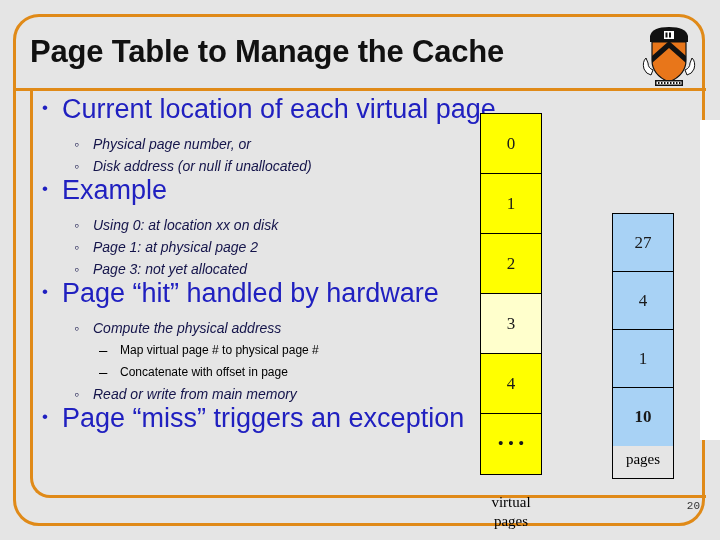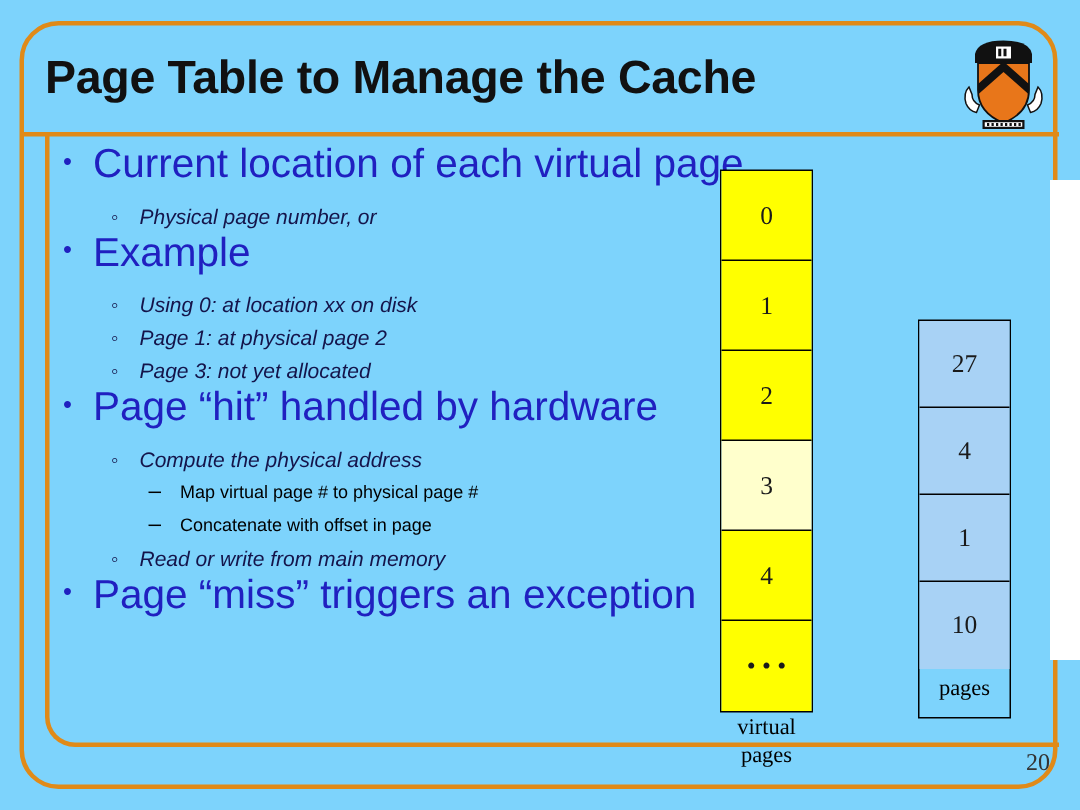--- a/index.html
+++ b/index.html
@@ -11,21 +11,21 @@
     width: 720px;
     height: 540px;
     font-family: "Liberation Sans", sans-serif;
     overflow: hidden;
   }
 
   #slide {
     position: relative;
     width: 720px;
     height: 540px;
-    background: #7dd3fc;
+    background: #e5e5e5;
   }
 
   
   .outer-frame {
     position: absolute;
     left: 13px;
     top: 14px;
     width: 692px;
     height: 512px;
     border: 3px solid #E08A18;
@@ -184,31 +184,31 @@
   .cell:last-child { border-bottom: none; }
 
   .col-label {
     position: absolute;
     text-align: center;
     font-family: "Liberation Serif", serif;
     font-size: 15px;
     color: #000000;
     line-height: 19px;
   }
-  .vlabel { left: 471px; top: 476px; width: 80px; }
+  .vlabel { left: 471px; top: 493px; width: 80px; }
   .plabel { left: 598px; top: 450px; width: 90px; }
 
   .page-number {
     position: absolute;
     left: 676px;
     top: 500px;
     width: 24px;
     text-align: right;
-    font-family: Liberation Serif, serif;
-    font-size: 16px;
+    font-family: Liberation Mono, monospace;
+    font-size: 11px;
     color: #333333;
   }
 </style>
 </head>
 <body>
 
 <div id="slide">
 
   <div class="outer-frame"></div>
   <div class="outer-mask-right"></div>
@@ -244,20 +244,21 @@
       <rect x="39" y="60" width="1.5" height="2" fill="#111111"></rect>
     </svg>
   </div>
 
   <div class="content-box"></div>
 
   <div class="bullets">
 
     <div class="b1">Current location of each virtual page</div>
     <div class="b2 gap-md">Physical page number, or</div>
+    <div class="b2">Disk address (or null if unallocated)</div>
 
     <div class="b1 gap-lg">Example</div>
     <div class="b2 gap-md">Using 0: at location xx on disk</div>
     <div class="b2">Page 1: at physical page 2</div>
     <div class="b2">Page 3: not yet allocated</div>
 
     <div class="b1 gap-lg">Page “hit” handled by hardware</div>
     <div class="b2 gap-md">Compute the physical address</div>
     <div class="b3">Map virtual page # to physical page #</div>
     <div class="b3">Concatenate with offset in page</div>
@@ -276,21 +277,21 @@
     </div>
   <div class="col-label vlabel">
     <div>virtual</div>
     <div>pages</div>
   </div>
 
   <div class="col pcol" id="pcol" style="height: 266px;">
       <div class="cell" style="height: 58px; background: rgb(168, 210, 245);">27</div>
       <div class="cell" style="height: 58px; background: rgb(168, 210, 245);">4</div>
       <div class="cell" style="height: 58px; background: rgb(168, 210, 245);">1</div>
-      <div class="cell" style="height: 58px; background: rgb(168, 210, 245);">10</div>
+      <div class="cell" style="height: 58px; background: rgb(168, 210, 245); font-weight: bold;">10</div>
     </div>
   <div class="col-label plabel">
     <div>pages</div>
   </div>
 
   <div class="page-number">20</div>
 
 </div>
 
 </body></html>

